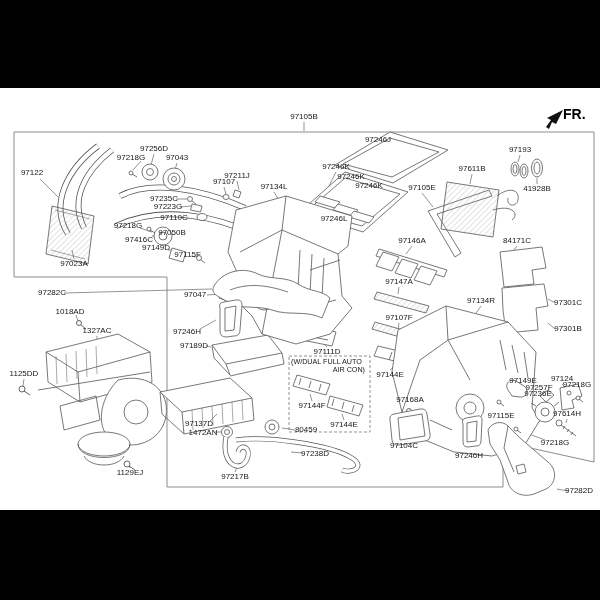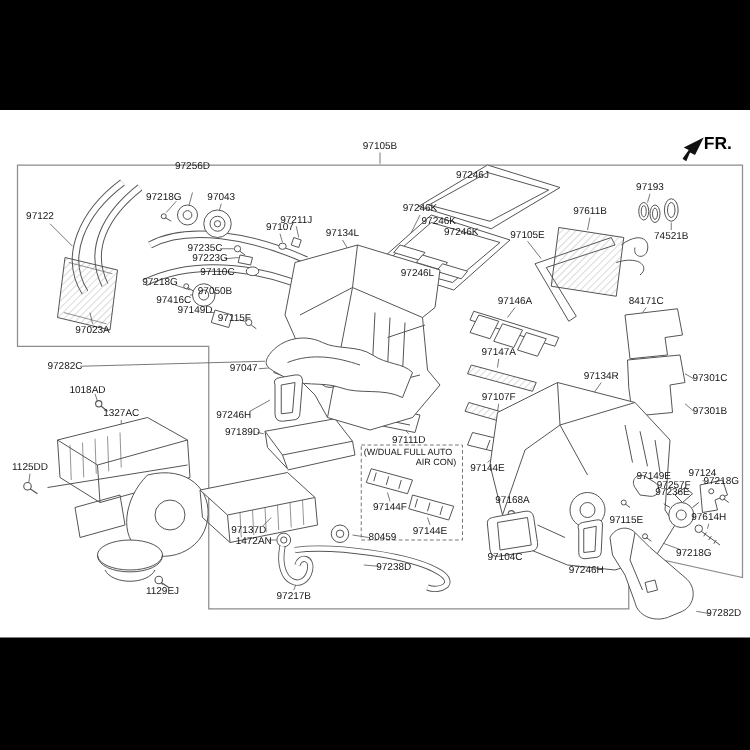--- a/index.html
+++ b/index.html
@@ -319,21 +319,21 @@
 
   <div id="dual-box-text">
     <div class="l1">(W/DUAL FULL AUTO</div>
     <div class="l2">AIR CON)</div>
   </div>
 
   <div id="labels-layer">
       <div class="plabel" style="left: 304px; top: 117px;">97105B</div>
       <div class="plabel" style="left: 32px; top: 173px;">97122</div>
       <div class="plabel" style="left: 131px; top: 158px;">97218G</div>
-      <div class="plabel" style="left: 154px; top: 133px;">97256D</div>
+      <div class="plabel" style="left: 154px; top: 149px;">97256D</div>
       <div class="plabel" style="left: 177px; top: 158px;">97043</div>
       <div class="plabel" style="left: 237px; top: 176px;">97211J</div>
       <div class="plabel" style="left: 224px; top: 182px;">97107</div>
       <div class="plabel" style="left: 274px; top: 187px;">97134L</div>
       <div class="plabel" style="left: 164px; top: 199px;">97235C</div>
       <div class="plabel" style="left: 168px; top: 207px;">97223G</div>
       <div class="plabel" style="left: 174px; top: 218px;">97110C</div>
       <div class="plabel" style="left: 128px; top: 226px;">97218G</div>
       <div class="plabel" style="left: 140px; top: 233px; margin-left: 32px;">97050B</div>
       <div class="plabel" style="left: 139px; top: 240px;">97416C</div>
@@ -341,21 +341,21 @@
       <div class="plabel" style="left: 179px; top: 255px; padding-left: 17px;">97115F</div>
       <div class="plabel" style="left: 74px; top: 264px;">97023A</div>
       <div class="plabel" style="left: 378px; top: 140px;">97246J</div>
       <div class="plabel" style="left: 336px; top: 167px;">97246K</div>
       <div class="plabel" style="left: 351px; top: 177px;">97246K</div>
       <div class="plabel" style="left: 369px; top: 186px;">97246K</div>
       <div class="plabel" style="left: 334px; top: 219px;">97246L</div>
       <div class="plabel" style="left: 422px; top: 188px;">97105E</div>
       <div class="plabel" style="left: 472px; top: 169px;">97611B</div>
       <div class="plabel" style="left: 520px; top: 150px;">97193</div>
-      <div class="plabel" style="left: 537px; top: 189px;">74521B</div>
+      <div class="plabel" style="left: 537px; top: 189px;">41928B</div>
       <div class="plabel" style="left: 517px; top: 241px;">84171C</div>
       <div class="plabel" style="left: 412px; top: 241px;">97146A</div>
       <div class="plabel" style="left: 399px; top: 282px;">97147A</div>
       <div class="plabel" style="left: 568px; top: 303px;">97301C</div>
       <div class="plabel" style="left: 568px; top: 329px;">97301B</div>
       <div class="plabel" style="left: 481px; top: 301px;">97134R</div>
       <div class="plabel" style="left: 399px; top: 318px;">97107F</div>
       <div class="plabel" style="left: 52px; top: 293px;">97282C</div>
       <div class="plabel" style="left: 70px; top: 312px;">1018AD</div>
       <div class="plabel" style="left: 97px; top: 331px;">1327AC</div>

